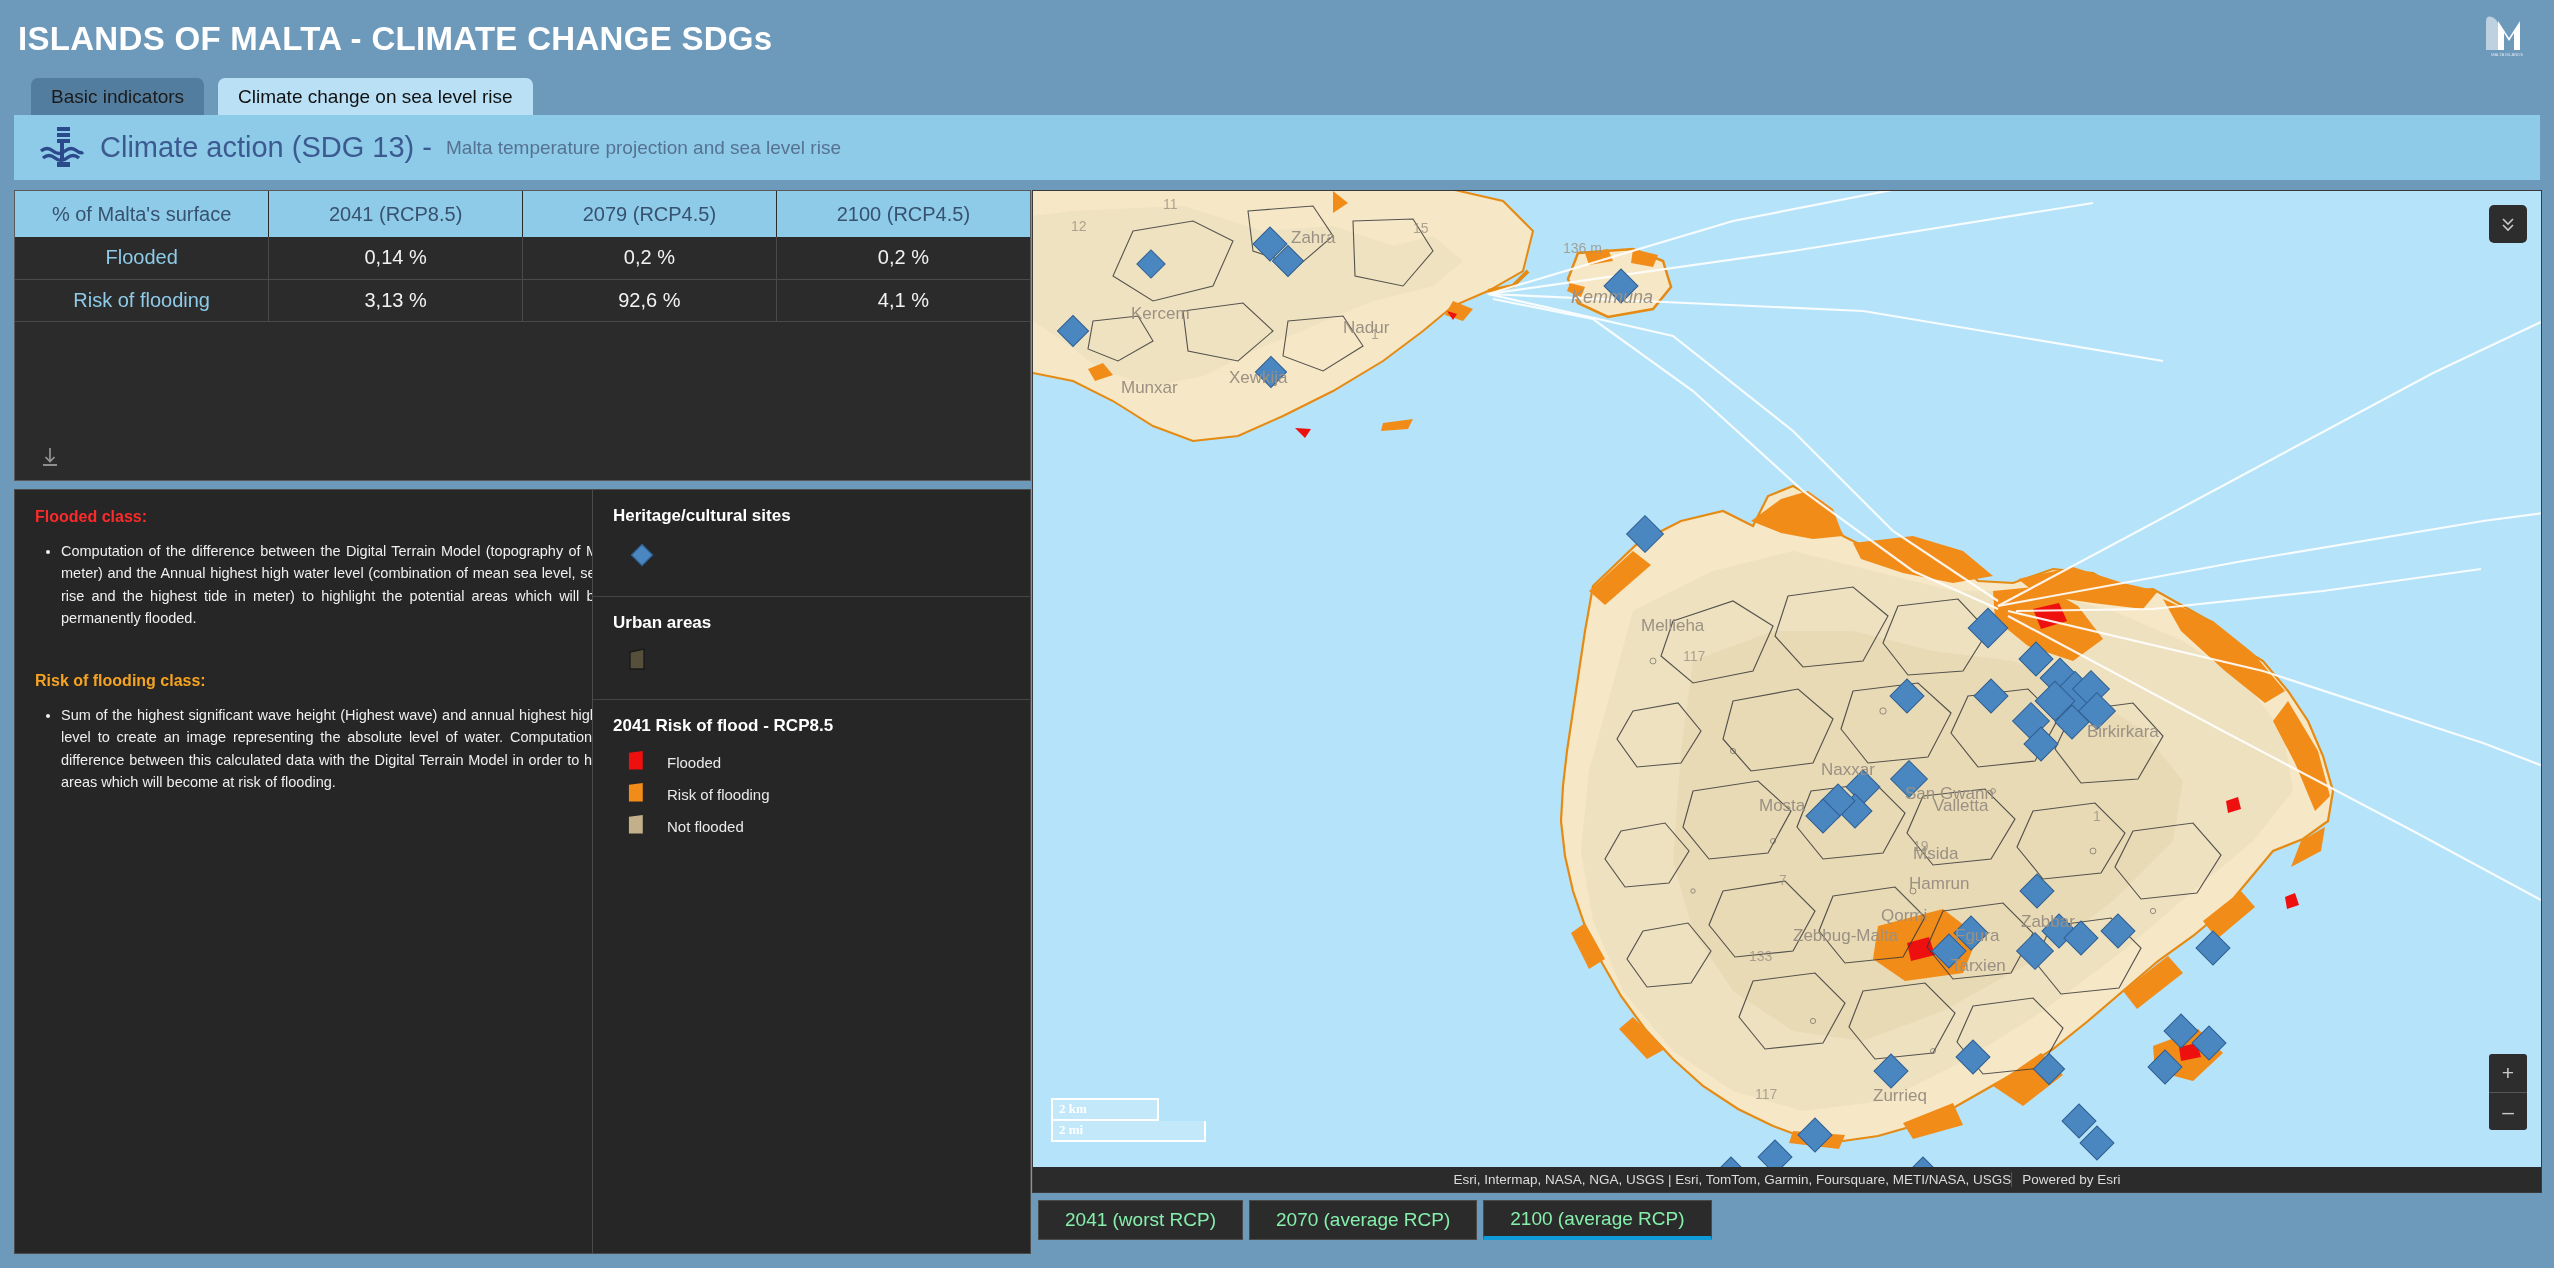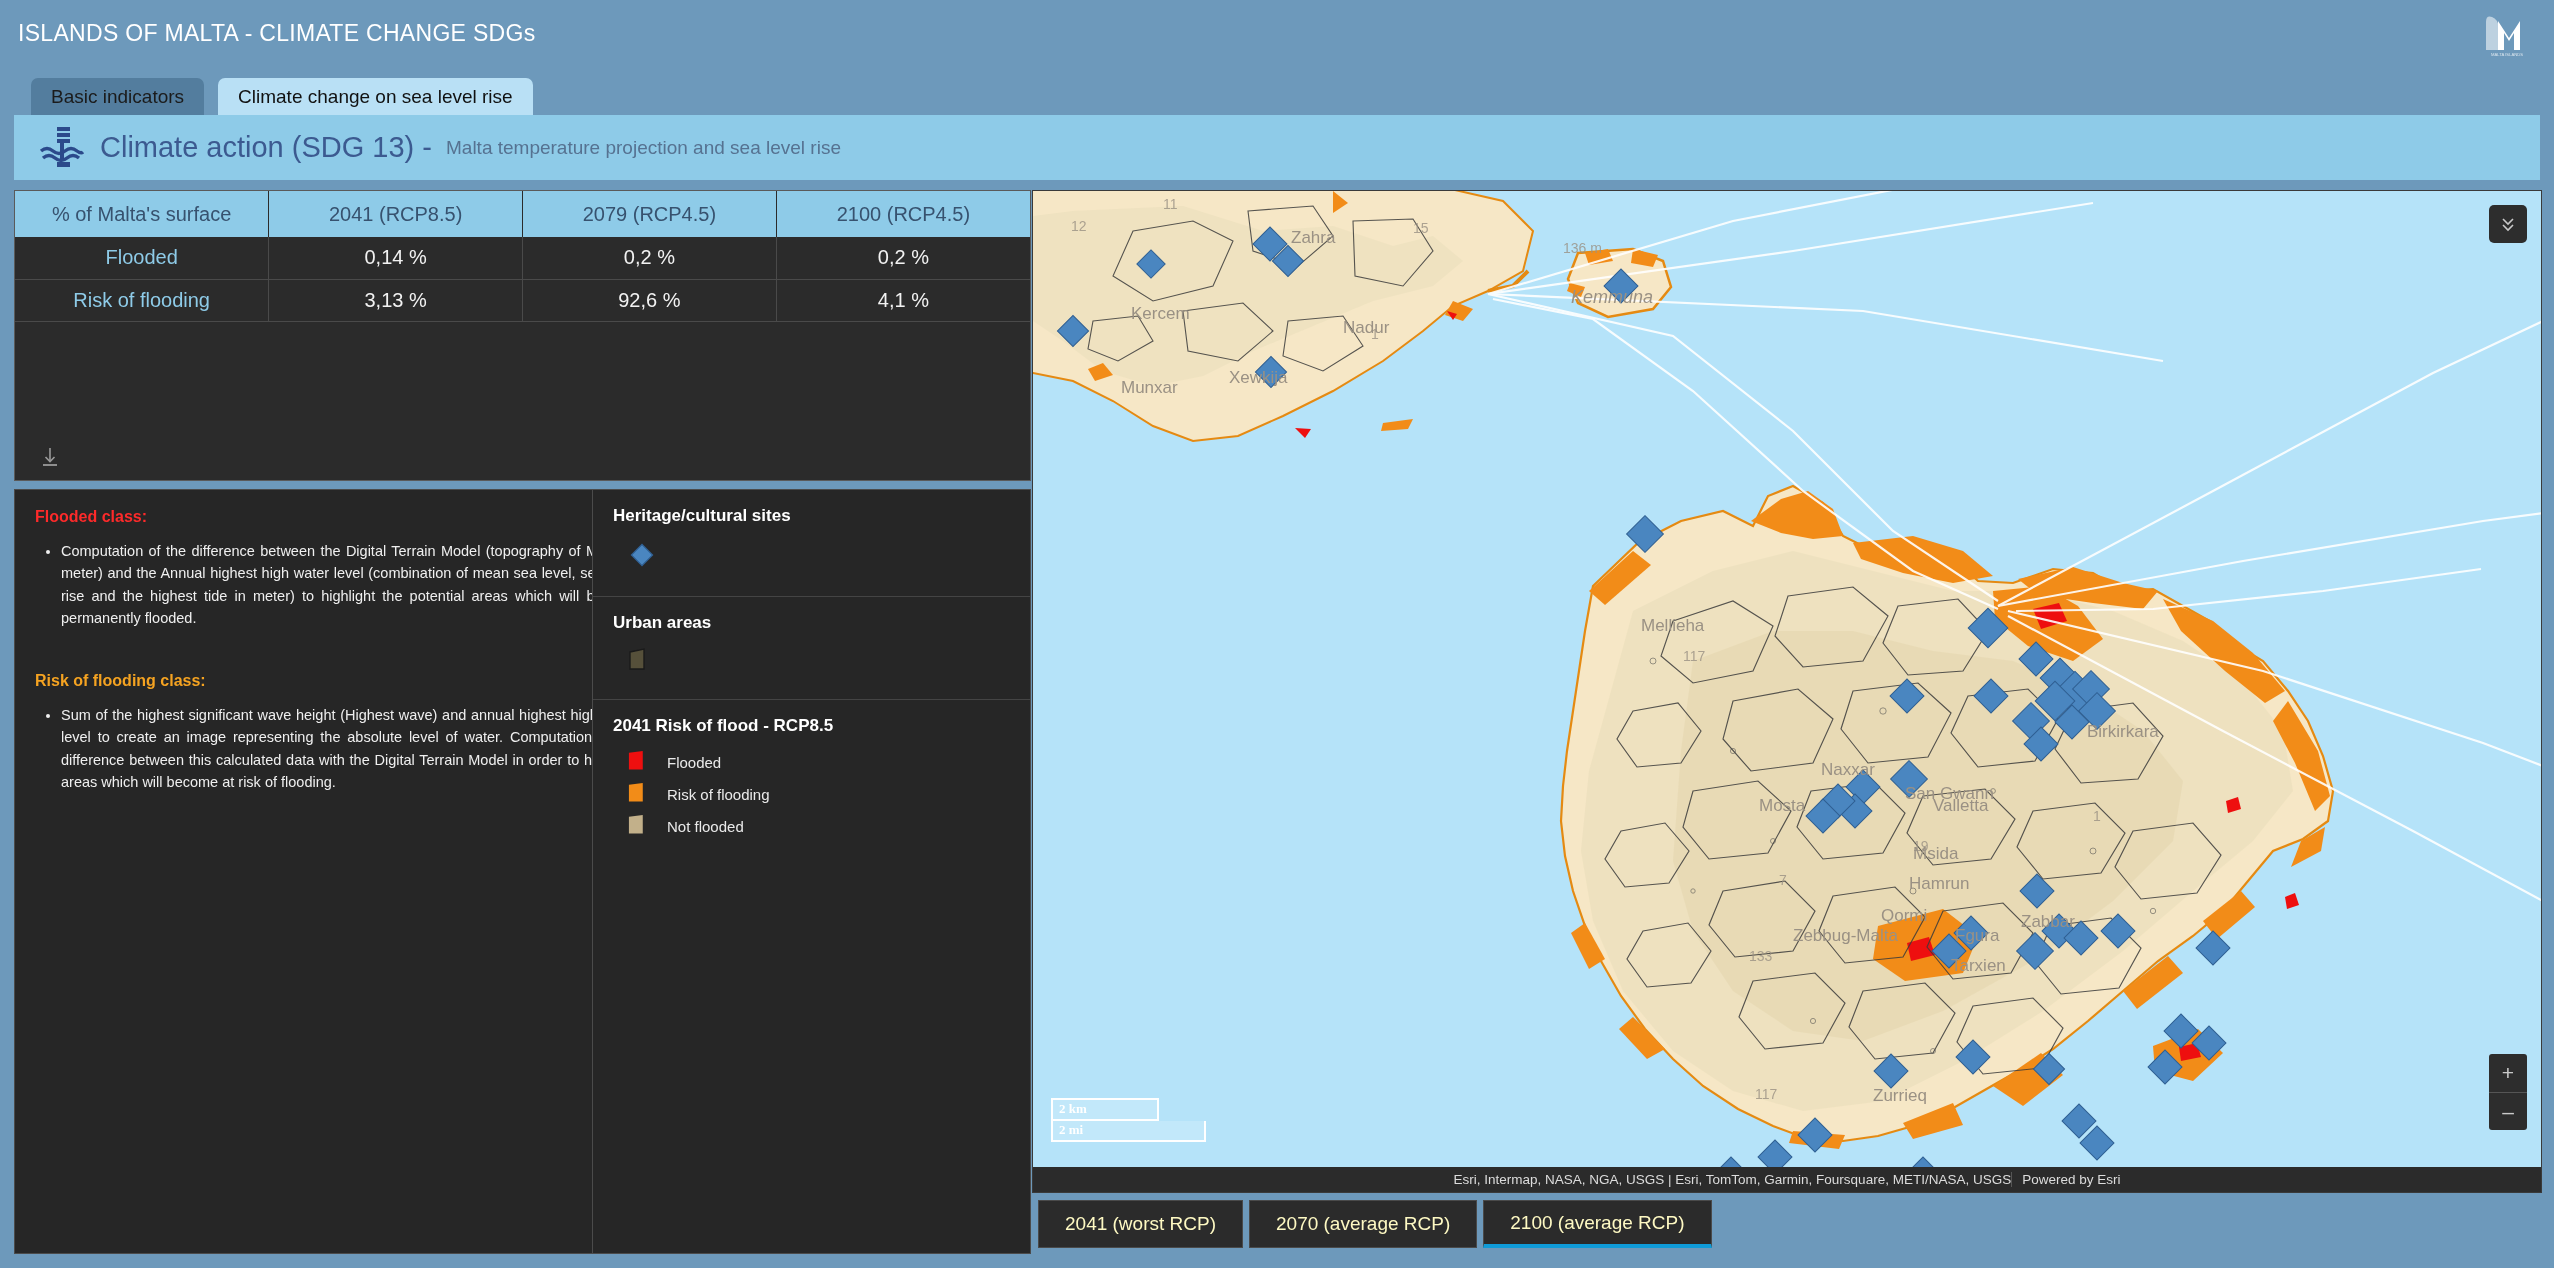--- a/index.html
+++ b/index.html
@@ -11,21 +11,21 @@
   }
   #app { position: relative; width: 2554px; height: 1268px; background: #6d99bb; }
 
   
   .app-header {
     position: absolute; left: 0; top: 0; width: 2554px; height: 122px;
     background: #6d99bb;
   }
   .app-title {
     position: absolute; left: 18px; top: 20px;
-    font-size: 23px; font-weight: normal; color: #ffffff;
+    font-size: 33px; font-weight: bold; color: #ffffff;
     letter-spacing: 0.3px;
   }
   .brand-logo {
     position: absolute; right: 18px; top: 8px; width: 58px; height: 50px;
   }
   .tabs-row { position: absolute; left: 31px; top: 78px; display: flex; gap: 14px; justify-content: space-between; }
   .tab-btn {
     height: 37px; padding: 0 20px; display: flex; align-items: center;
     font-size: 19px; border-radius: 7px 7px 0 0; cursor: pointer;
     white-space: nowrap; border: none;
@@ -126,22 +126,22 @@
     display: flex; align-items: center; justify-content: center;
     padding: 0 8px;
   }
   .map-attr .powered { border-left: 1px solid #555; padding-left: 10px; }
 
   
   .map-tabs {
     position: absolute; left: 1038px; top: 1200px; display: flex; gap: 6px;
   }
   .map-tab {
-    height: 48px; padding: 0 26px; display: flex; align-items: center;
-    font-size: 19px; color: #fef9c3; background: #2b2b2b;
+    height: 40px; padding: 0 26px; display: flex; align-items: center;
+    font-size: 19px; color: #86efac; background: #2b2b2b;
     border: 1px solid #4a4a4a; cursor: pointer; white-space: nowrap;
     font-family: "Liberation Sans", sans-serif;
   }
   .map-tab.active { border-bottom: 4px solid #0f9bd8; background: #2b2b2b; }
 
   .map-labels text { font-family: "Liberation Sans", sans-serif; fill: #9a9184; }
 </style>
 </head>
 <body>
 

